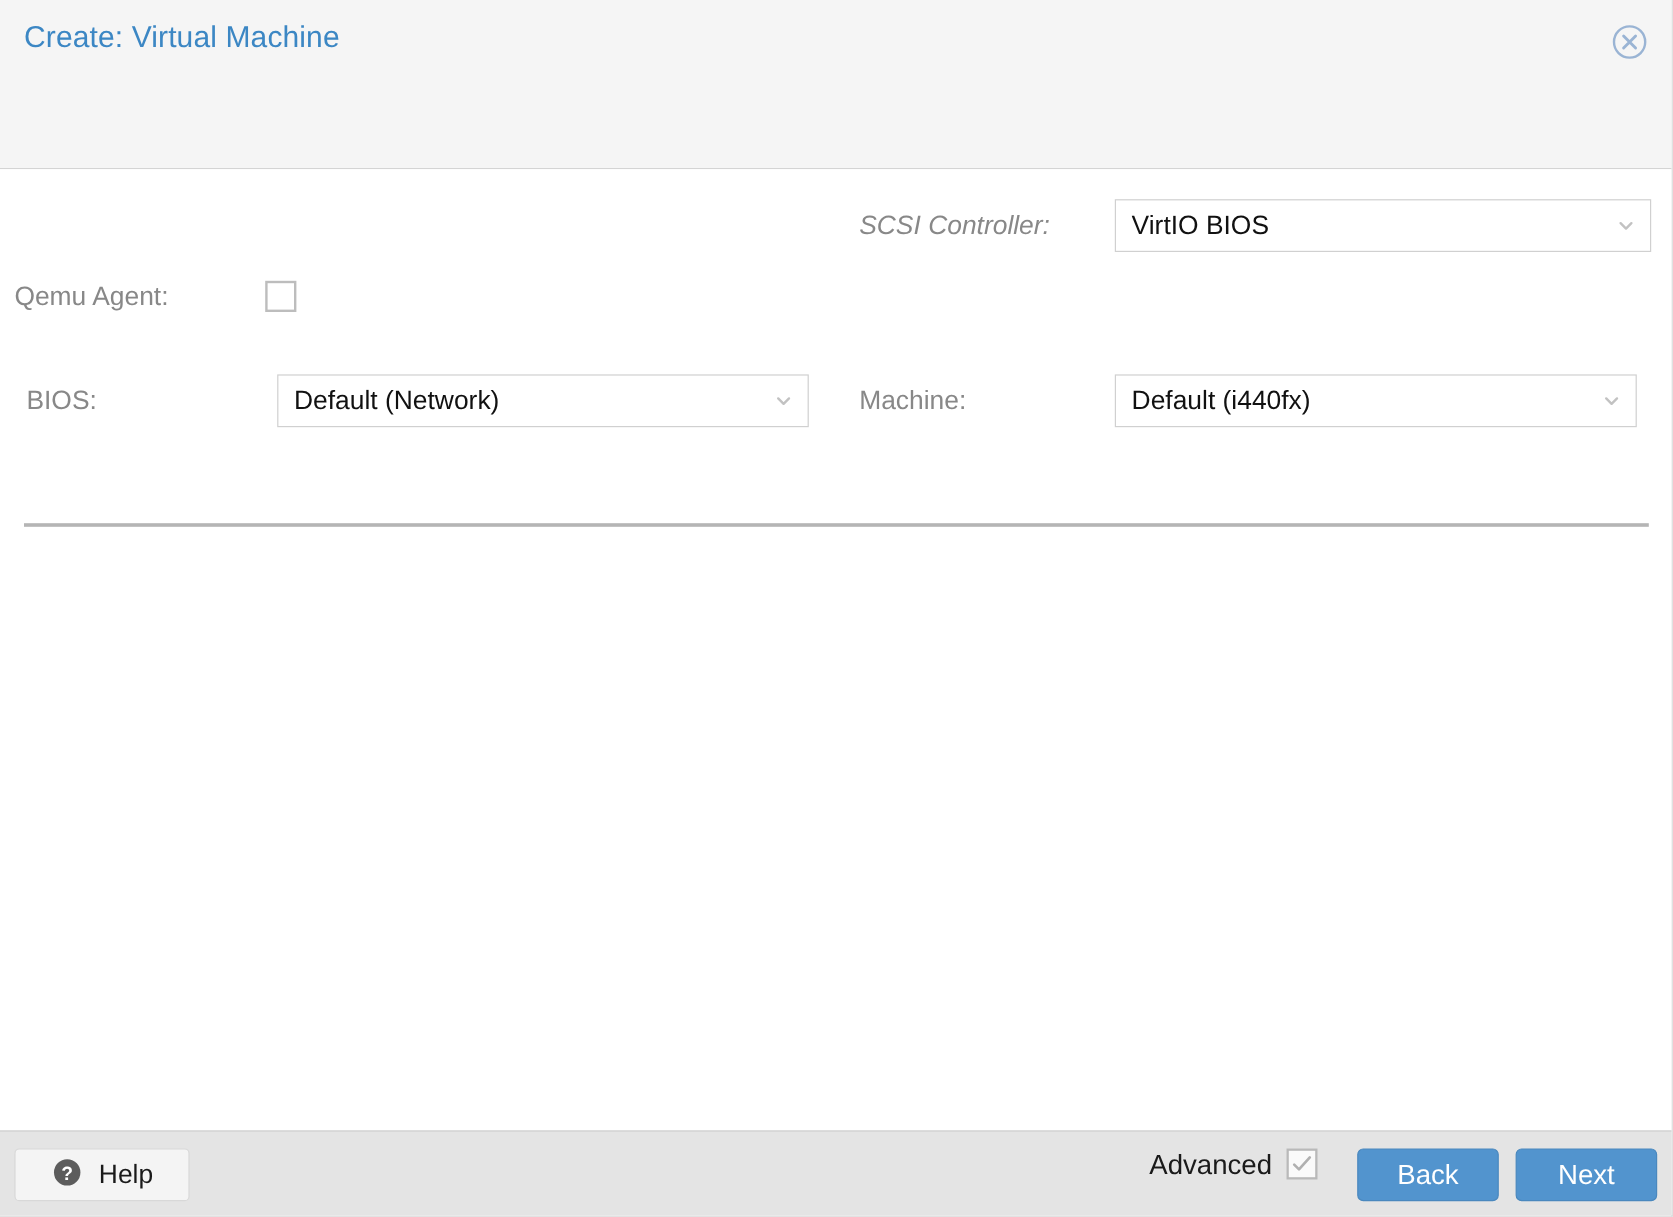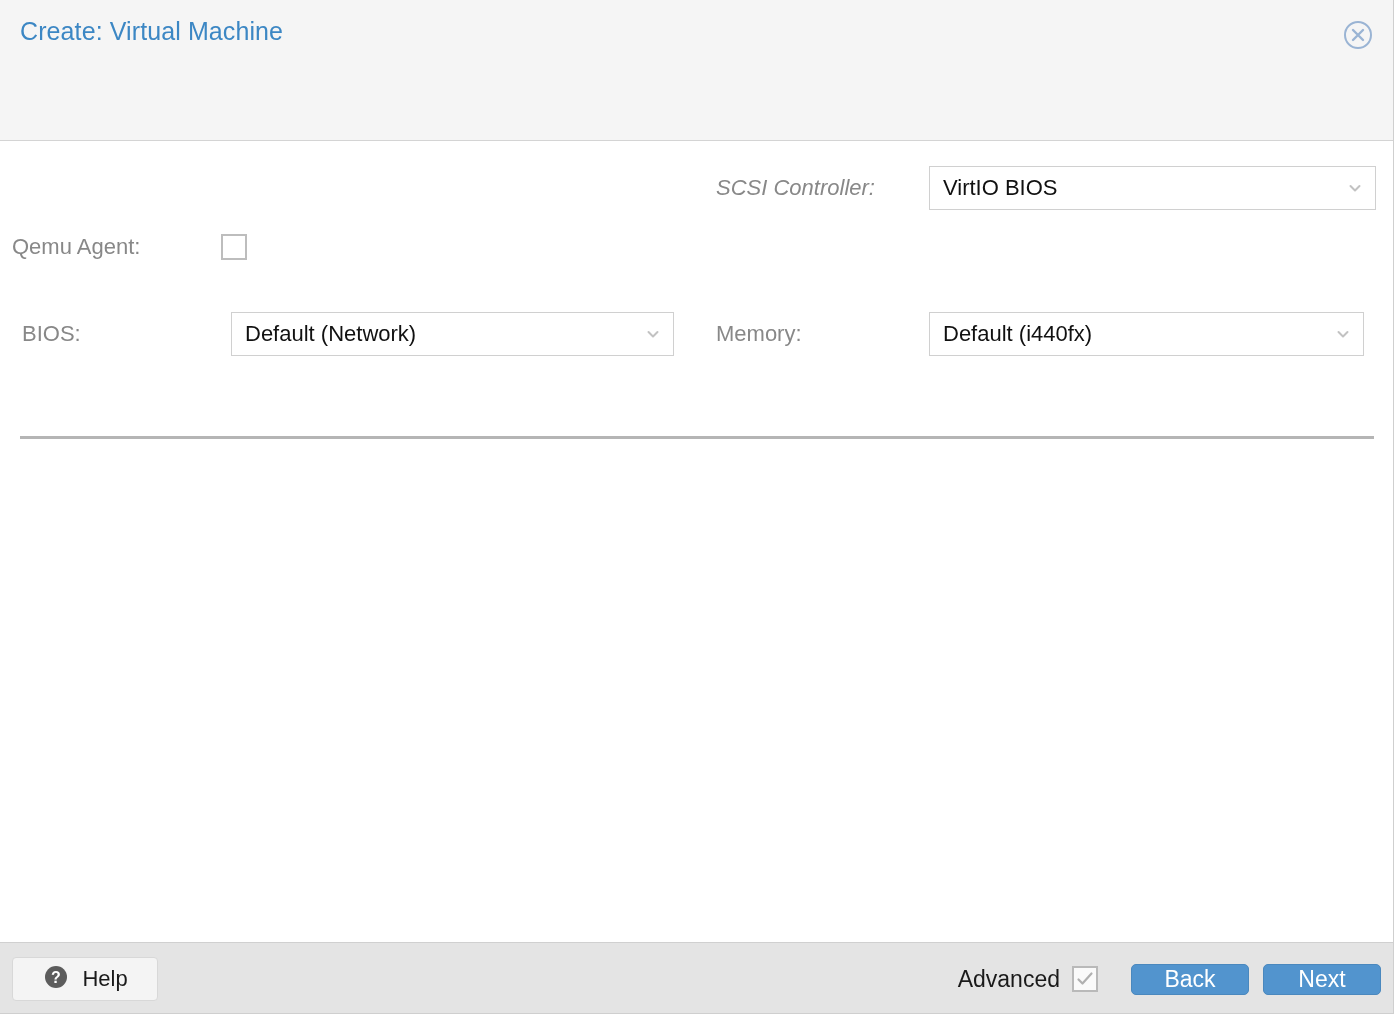--- a/index.html
+++ b/index.html
@@ -181,21 +181,20 @@
   .help-btn .lbl {
     font-size: 22px;
     color: #1a1a1a;
   }
 
   .footer-right {
     position: absolute;
     right: 12px;
     top: 14px;
     display: flex;
-    align-items: center;
     gap: 0;
     height: 44px;
   }
 
   .adv-label {
     font-size: 23px;
     color: #1a1a1a;
     margin-right: 12px;
     white-space: nowrap;
   }
@@ -206,21 +205,21 @@
     border: 2px solid #b9b9b9;
     background: #fafafa;
     display: inline-flex;
     align-items: center;
     justify-content: center;
     margin-right: 19px;
     cursor: pointer;
   }
 
   .btn-primary {
-    height: 31px;
+    height: 44px;
     min-width: 118px;
     background: #5294ce;
     border: 1px solid #4a88be;
     border-radius: 5px;
     color: #ffffff;
     font-size: 23px;
     font-family: "Liberation Sans", sans-serif;
     display: inline-flex;
     align-items: center;
     justify-content: center;
@@ -274,21 +273,21 @@
         <span class="value">Default (Network)</span>
         <span class="chev">
           <svg width="16" height="16" viewBox="0 0 16 16" aria-hidden="true">
             <path d="M3.5 6 L8 10.5 L12.5 6" fill="none" stroke="#c2c2c2" stroke-width="2" stroke-linecap="round" stroke-linejoin="round"></path>
           </svg>
         </span>
       </div>
     </div>
 
     <div class="field-row" style="left:716px; top:171px;">
-      <div class="field-label" style="width:213px;">Memory:</div>
+      <div class="field-label" style="width:213px;">Machine:</div>
       <div class="combo" style="width:435px;">
         <span class="value">Default (i440fx)</span>
         <span class="chev">
           <svg width="16" height="16" viewBox="0 0 16 16" aria-hidden="true">
             <path d="M3.5 6 L8 10.5 L12.5 6" fill="none" stroke="#c2c2c2" stroke-width="2" stroke-linecap="round" stroke-linejoin="round"></path>
           </svg>
         </span>
       </div>
     </div>
 

